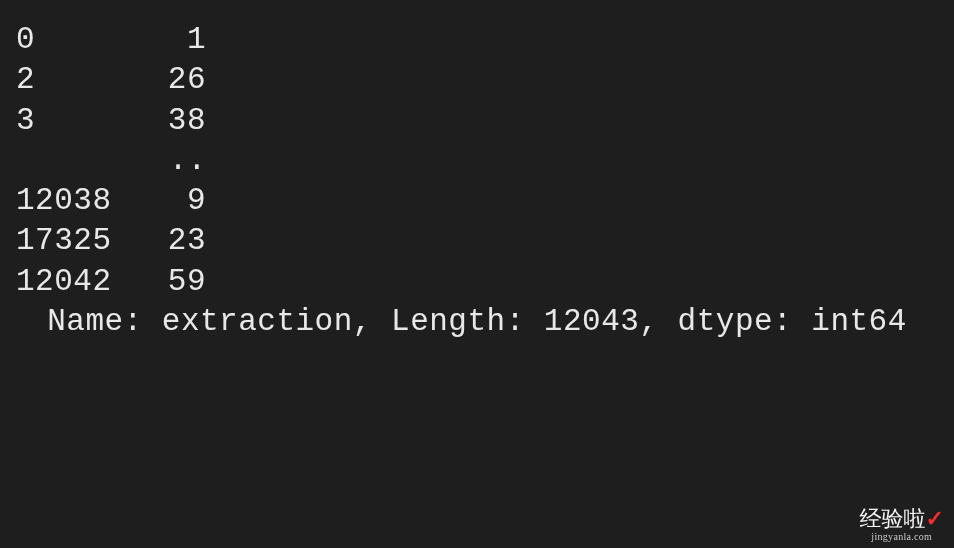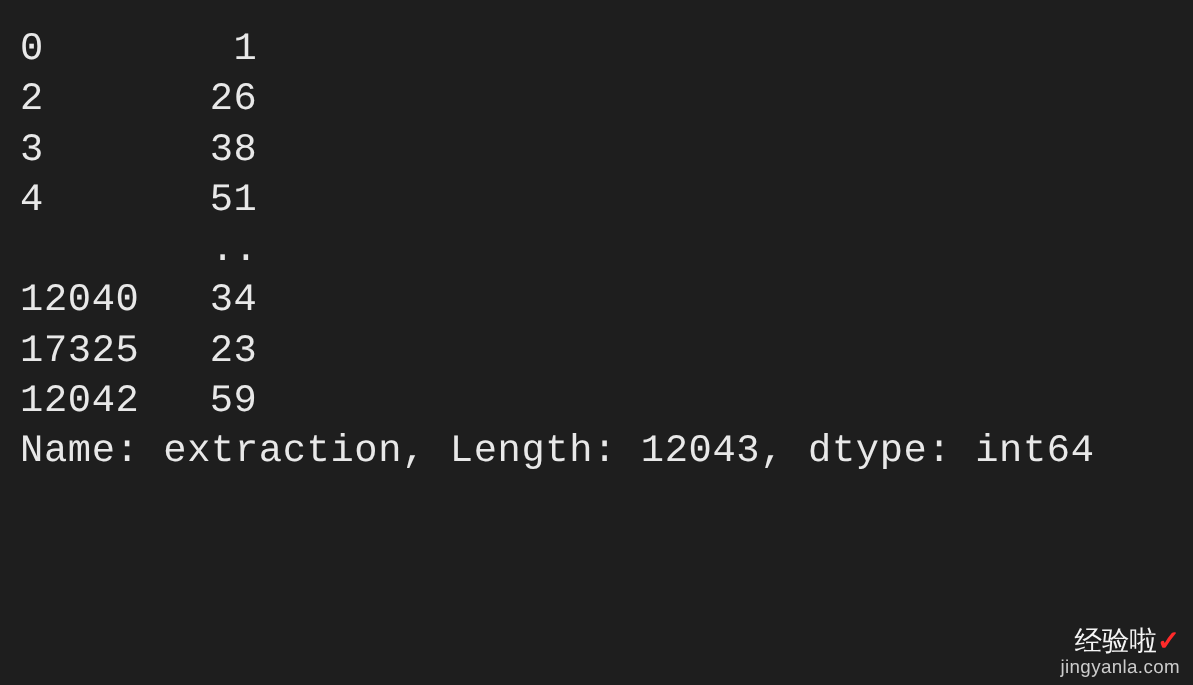--- a/index.html
+++ b/index.html
@@ -41,54 +41,54 @@
       width: 100px;
     }
     .ellipsis-val {
       display: inline-block;
       width: 90px;
       text-align: right;
     }
     .summary-line {
       white-space: pre;
       letter-spacing: 0.5px;
+      text-align: center;
     }
     .watermark {
       position: absolute;
       bottom: 6px;
       right: 10px;
-      font-family: Liberation Sans, sans-serif;
-      text-align: right;
+      font-family: Liberation Serif, serif;
+      text-align: center;
       line-height: 1.1;
     }
     .wm-top {
       font-size: 22px;
       color: #f5f5f5;
       font-weight: 500;
     }
     .wm-check {
       color: #ff2a2a;
       font-weight: bold;
     }
     .wm-bottom {
-      font-size: 15px;
+      font-size: 10px;
       color: #cccccc;
       letter-spacing: 0.3px;
     }
   </style>
 </head>
 <body>
 
 <div>
   <div class="output-row"><span class="index">0</span><span class="value">1</span></div>
   <div class="output-row"><span class="index">2</span><span class="value">26</span></div>
   <div class="output-row"><span class="index">3</span><span class="value">38</span></div>
-  <div class="output-row"><span class="index">4</span><span class="value">51</span></div>
   <div class="ellipsis-row"><span class="ellipsis"></span><span class="ellipsis-val">..</span></div>
-  <div class="output-row"><span class="index">12040</span><span class="value">34</span></div>
+  <div class="output-row"><span class="index">12038</span><span class="value">9</span></div>
   <div class="output-row"><span class="index">17325</span><span class="value">23</span></div>
   <div class="output-row"><span class="index">12042</span><span class="value">59</span></div>
   <div class="summary-line">Name: extraction, Length: 12043, dtype: int64</div>
 </div>
 
 <div class="watermark">
   <div class="wm-top">
     <span>经验啦</span><span class="wm-check">✓</span>
   </div>
   <div class="wm-bottom">jingyanla.com</div>

